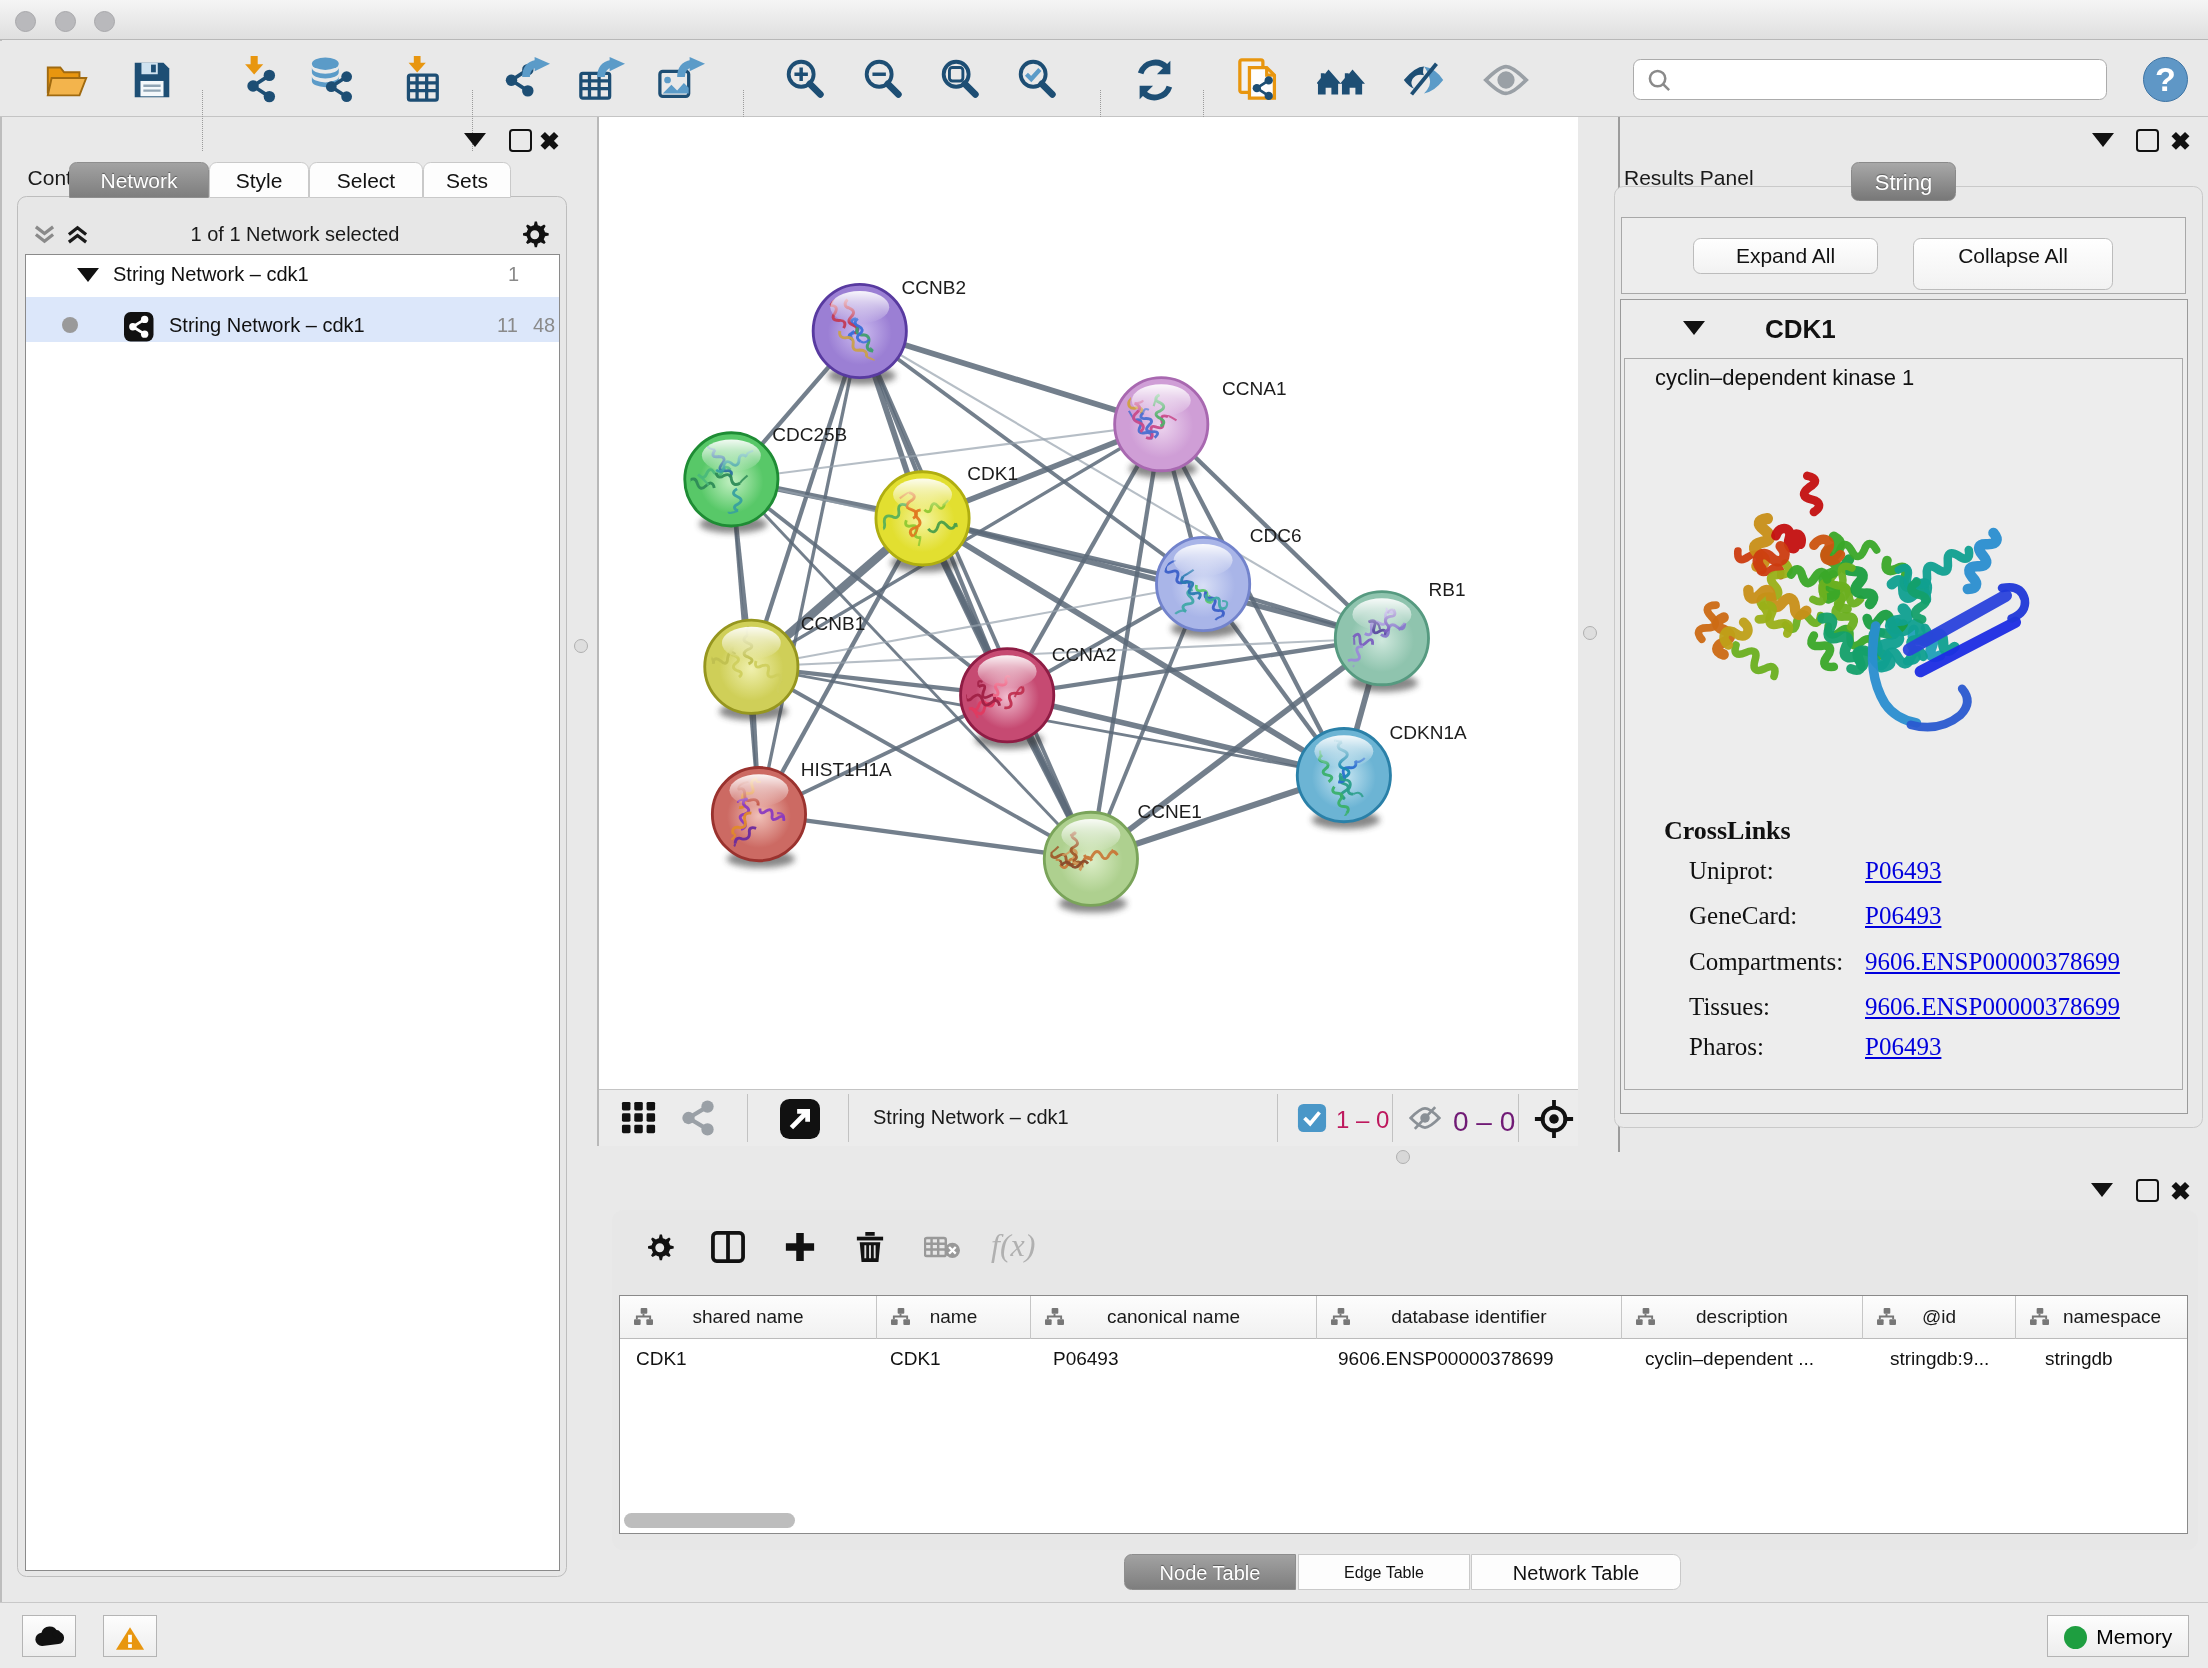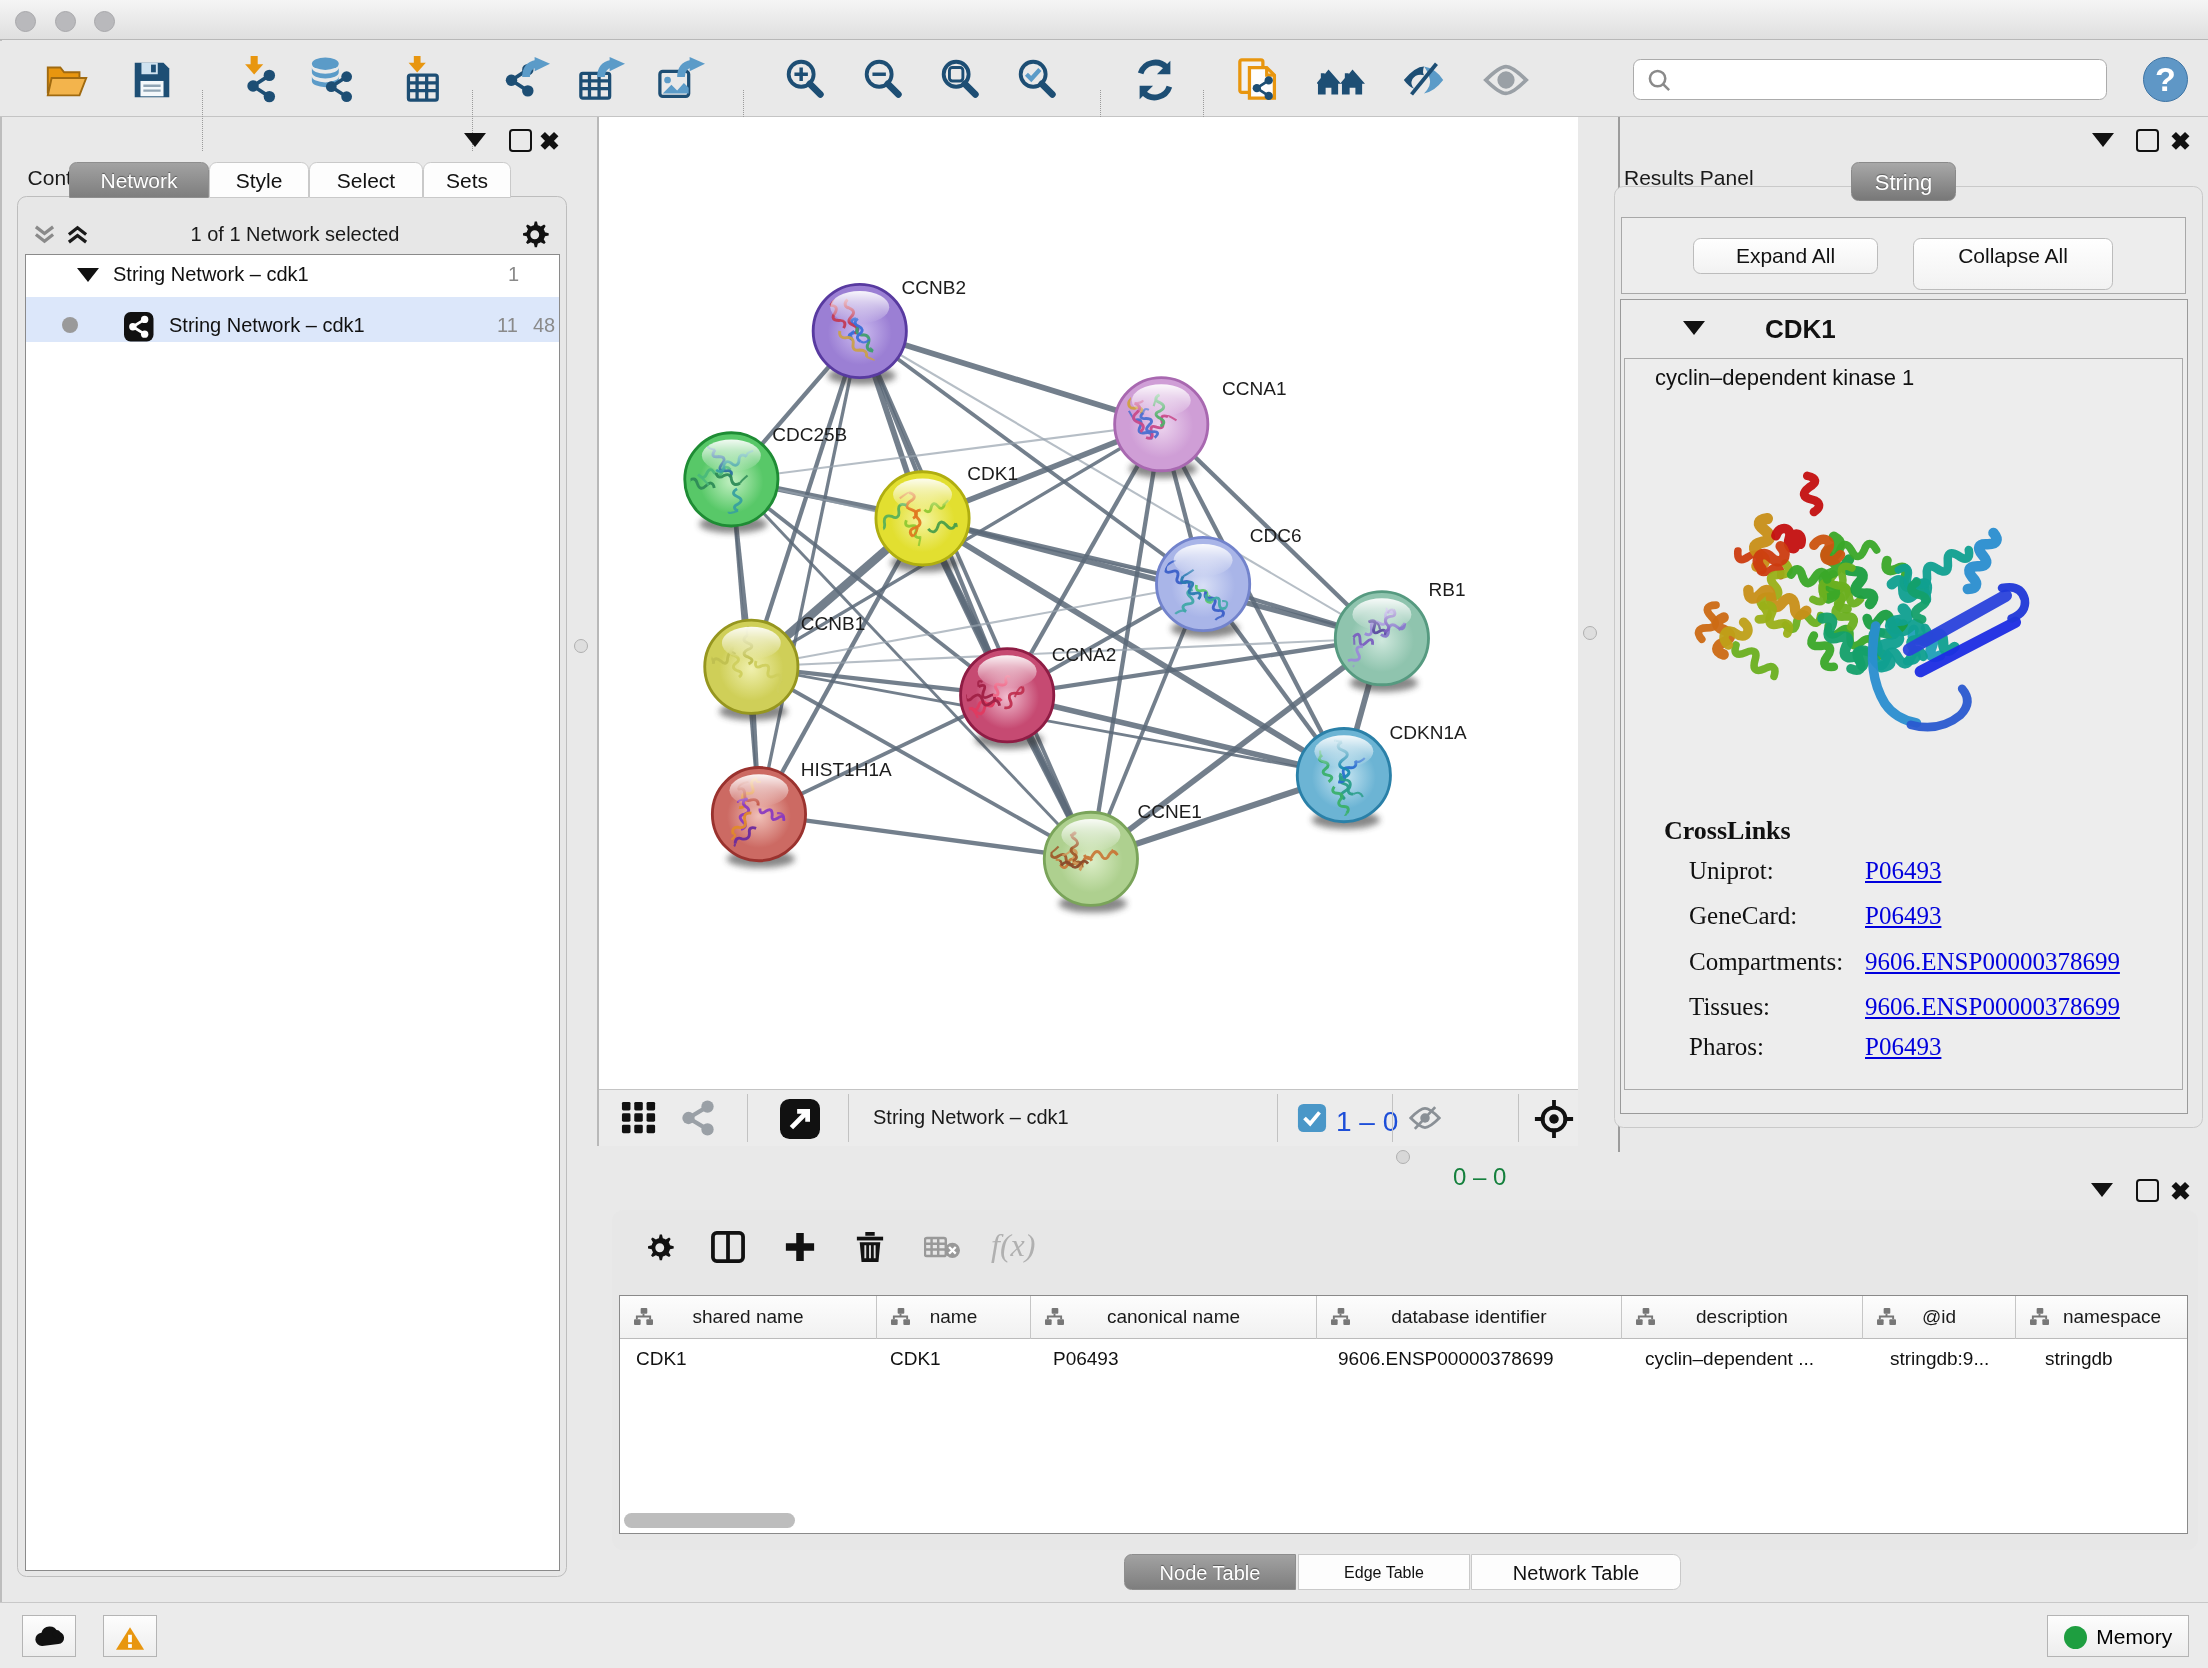--- a/index.html
+++ b/index.html
@@ -615,28 +615,28 @@
       <rect x="0" y="0" width="42" height="42" rx="10" fill="#111"></rect>
       <path d="M12 30 L27 15 M18 13 h11 v11" stroke="#fff" stroke-width="5" fill="none"></path>
     </svg>
 <div class="ssep" style="left:848px"></div>
 <div style="position:absolute;left:873px;top:1106px;font-size:20px;color:#1a1a1a">String Network – cdk1</div>
 <div class="ssep" style="left:1277px"></div>
 <svg style="position:absolute;left:1297px;top:1103px" width="30" height="30" viewBox="0 0 32 32">
       <rect x="1" y="1" width="30" height="30" rx="6" fill="#4a97c8"></rect>
       <path d="M8 16 l6 6 10 -12" stroke="#fff" stroke-width="4" fill="none"></path>
     </svg>
-<div style="position:absolute;left:1336px;top:1106px;font-size:28px;color:#1d4ed8">1 – 0</div>
+<div style="position:absolute;left:1336px;top:1106px;font-size:24px;color:#be185d">1 – 0</div>
 <div class="ssep" style="left:1392px"></div>
 <svg style="position:absolute;left:1408px;top:1103px" width="34" height="30" viewBox="0 0 50 44">
       <path d="M4 22 q 14 -14 21 -14 t 21 14 q -14 14 -21 14 t -21 -14 z" fill="none" stroke="#8a9096" stroke-width="4"></path>
       <circle cx="25" cy="22" r="7" fill="#8a9096"></circle>
       <path d="M10 38 L40 6" stroke="#8a9096" stroke-width="4"></path>
     </svg>
-<div style="position:absolute;left:1453px;top:1163px;font-size:24px;color:#15803d">0 – 0</div>
+<div style="position:absolute;left:1453px;top:1106px;font-size:28px;color:#701a75">0 – 0</div>
 <div class="ssep" style="left:1518px"></div>
 <svg style="position:absolute;left:1533px;top:1098px" width="42" height="42" viewBox="0 0 44 44">
       <g stroke="#111" stroke-width="4" fill="none">
         <circle cx="22" cy="22" r="12"></circle>
         <path d="M22 2 v10 M22 32 v10 M2 22 h10 M32 22 h10"></path>
       </g>
       <circle cx="22" cy="22" r="5" fill="#111"></circle>
     </svg>
 </div>
 <div id="leftsplit"></div>

